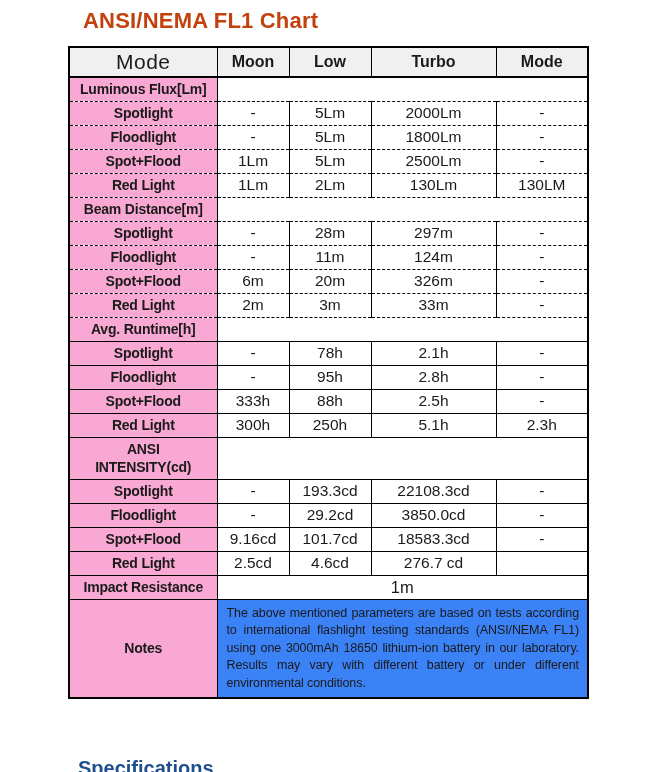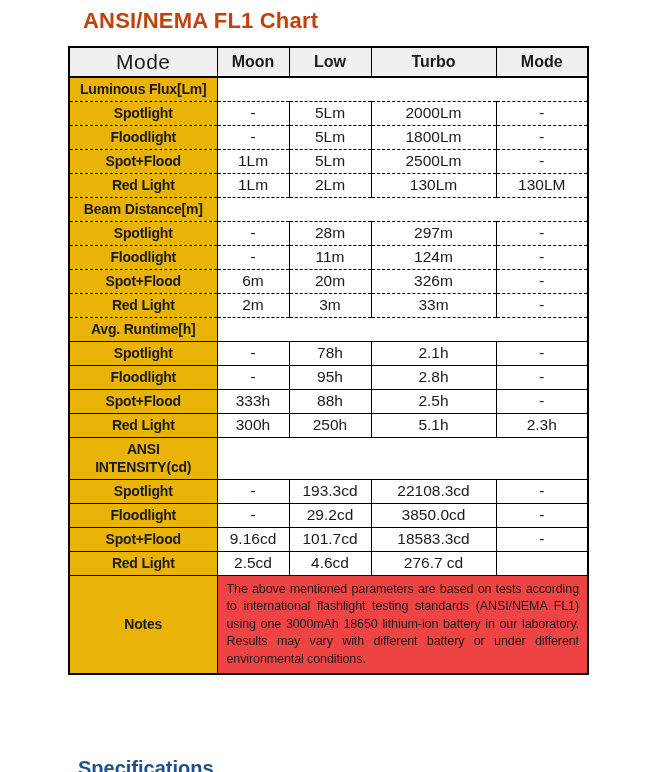--- a/index.html
+++ b/index.html
@@ -42,34 +42,34 @@
   tr.dashed > td { border-bottom: 1px dashed #000; }
   tr.hdr > th { border-bottom: 2px solid #000; }
   th {
     background: #f0f0f0;
     font-size: 16px;
     font-weight: bold;
     height: 30px;
   }
   th.mode { font-size: 21px; font-weight: normal; letter-spacing: 0.5px; }
   td.lbl {
-    background: #eab308;
+    background: #f9a8d4;
     font-weight: bold;
     font-size: 14px;
     letter-spacing: -0.2px;
     white-space: pre-line;
     line-height: 1.3;
   }
   td.val { font-size: 15.5px; font-weight: normal; background: #fff; }
   td.spacer { background: #fff; }
   tr.r { height: 24px; }
   tr.tall { height: 42px; }
   td.bigval { font-size: 16.5px; background: #fff; }
   td.notes {
-    background: #ef4444;
+    background: #3b82f6;
     text-align: justify;
     font-size: 12.5px;
     line-height: 1.4;
     padding: 5px 8px 5px 9px;
     font-weight: normal;
     letter-spacing: -0.1px;
   }
   .cutoff-heading {
     position: absolute;
     left: 78px;
@@ -230,20 +230,24 @@
       <td class="val">-</td>
     </tr>
     <tr class="r">
       <td class="lbl">Red Light</td>
       <td class="val">2.5cd</td>
       <td class="val">4.6cd</td>
       <td class="val">276.7 cd</td>
       <td class="val"></td>
     </tr>
 
+    <tr class="r">
+      <td class="lbl">Impact Resistance</td>
+      <td class="bigval" colspan="4">1m</td>
+    </tr>
     <tr style="height:87px">
       <td class="lbl">Notes</td>
       <td class="notes" colspan="4">The above mentioned parameters are based on tests according to international flashlight testing standards (ANSI/NEMA FL1) using one 3000mAh 18650 lithium-ion battery in our laboratory. Results may vary with different battery or under different environmental conditions.</td>
     </tr>
   </tbody>
     </table>
 
   <div class="cutoff-heading">Specifications</div>
 
 </div>

